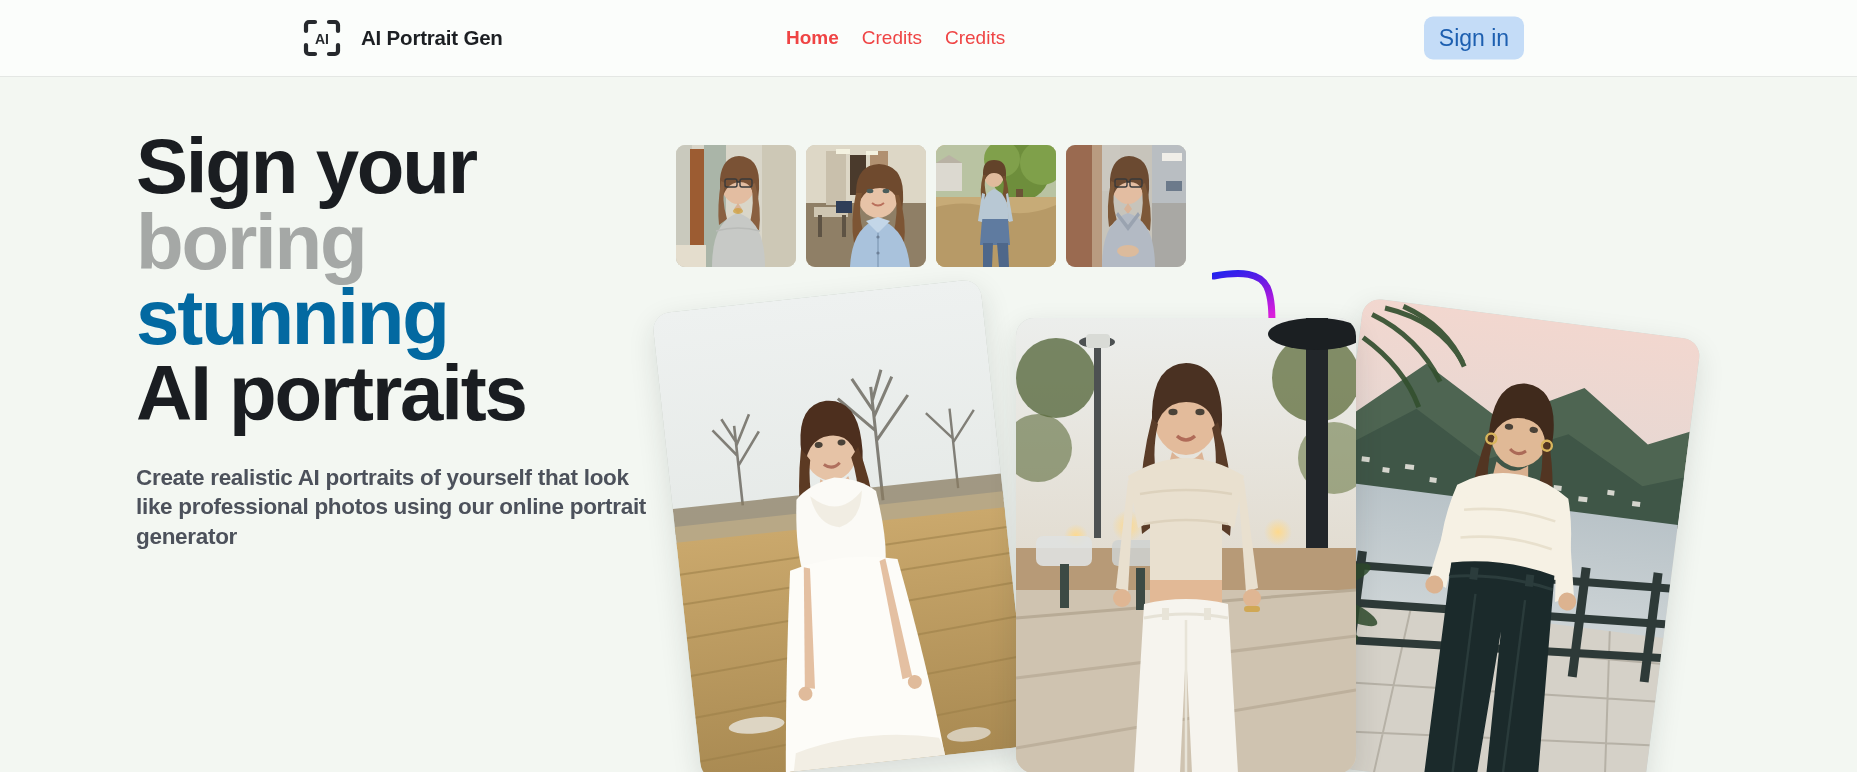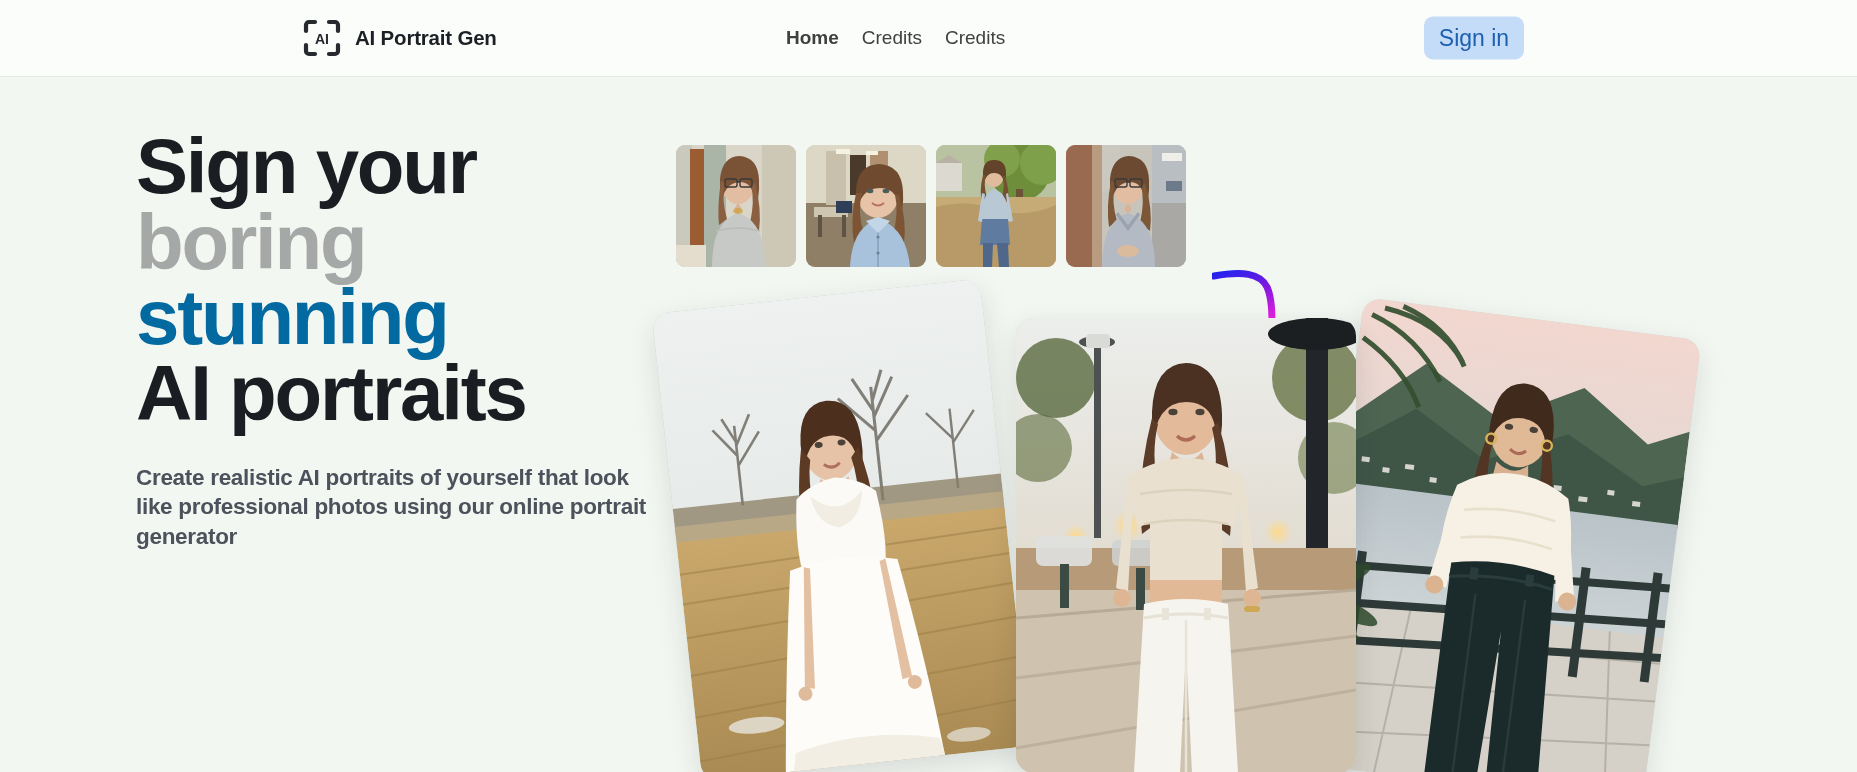--- a/index.html
+++ b/index.html
@@ -12,35 +12,35 @@
 
   
   .header{
     position:absolute; top:0; left:0; width:1857px; height:77px;
     background:#fbfdfb;
     border-bottom:1px solid #e4e7e4;
     display:flex; align-items:center;
   }
   .brand{
     position:absolute; left:302px; top:50%; transform:translateY(-50%);
-    display:flex; align-items:center; gap:13px;
+    display:flex; align-items:center; gap:19px;
     text-decoration:none;
   }
   .brand-icon{ width:40px; height:40px; display:block; }
   .brand-name{
     font-size:20.5px; font-weight:bold; color:#1c1f23; letter-spacing:-0.2px;
     white-space:nowrap;
   }
 
   .nav{
     position:absolute; left:786px; top:50%; transform:translateY(-50%);
     display:flex; align-items:center; gap:23px;
   }
   .nav-link{
-    font-size:19px; color:#404040; text-decoration:none; white-space:nowrap;
+    font-size:19px; color:#ef4444; text-decoration:none; white-space:nowrap;
   }
   .nav-link.active{ font-weight:bold; }
 
   .signin{
     position:absolute; left:1424px; top:50%; transform:translateY(-50%);
     width:100px; height:43px; border:none; border-radius:9px;
     background:#c4dcf7; color:#1d5fb0;
     font-family:"Liberation Sans", sans-serif;
     font-size:23px; cursor:pointer;
     display:flex; align-items:center; justify-content:center;

